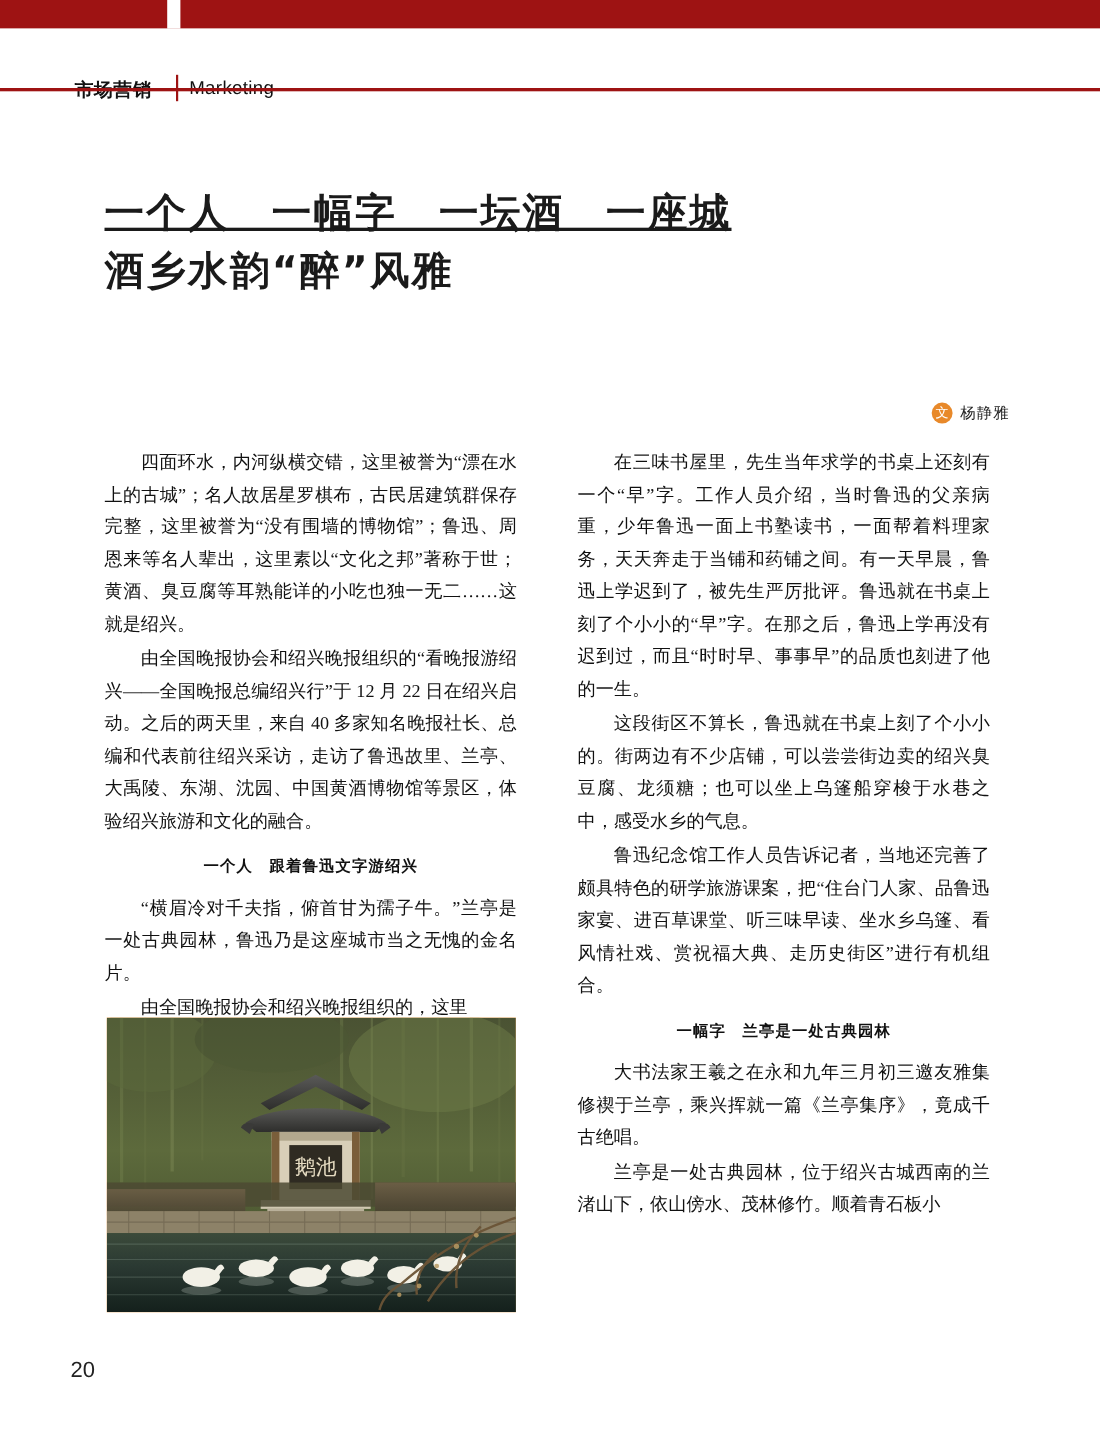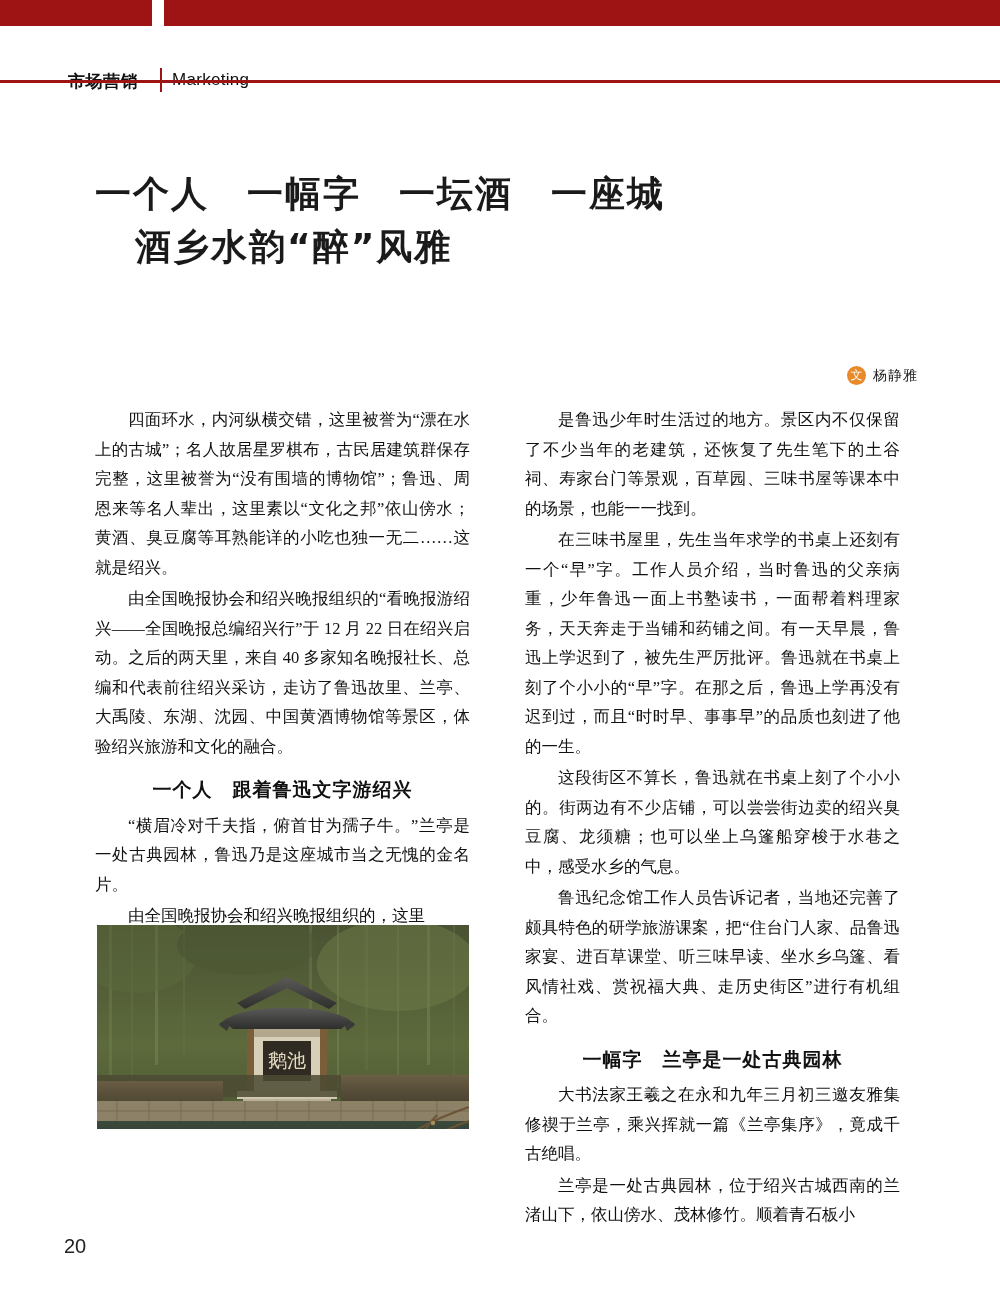--- a/index.html
+++ b/index.html
@@ -76,31 +76,31 @@
     width: 830px;
   }
   .title-line1 {
     font-family: "DejaVu Sans", "Liberation Sans", sans-serif;
     font-size: 36px;
     font-weight: bold;
     color: #1a1a1a;
     letter-spacing: 2px;
     line-height: 48px;
     white-space: pre;
+    text-decoration: underline;
   }
   .title-line2 {
     font-family: "DejaVu Sans", "Liberation Sans", sans-serif;
     font-size: 36px;
     font-weight: bold;
     color: #1a1a1a;
     letter-spacing: 2px;
     line-height: 50px;
     margin-top: 4px;
     white-space: pre;
-    margin-left: 40px;
   }
 
   
   .byline {
     position: absolute;
     right: 82px; top: 366px;
     display: flex;
     align-items: center;
     gap: 7px;
   }
@@ -135,35 +135,35 @@
   }
   .col-left { left: 95px; }
   .col-right { left: 525px; }
 
   .col p {
     margin: 0 0 2px 0;
     text-indent: 2em;
   }
   .subhead {
     margin: 14px 0 6px 0;
-    font-family: Liberation Serif, serif;
-    font-size: 19px;
+    font-family: Liberation Mono, monospace;
+    font-size: 14px;
     font-weight: bold;
     color: #111111;
     text-indent: 0;
     text-align: center;
     letter-spacing: 1px;
   }
 
   
   .photo {
     position: absolute;
     left: 97px; top: 925px;
     width: 372px;
-    height: 204px;
+    height: 268px;
     overflow: hidden;
     background: #fdba74;
     border: 0;
   }
   .photo svg { display: block; }
 
   
   .folio {
     position: absolute;
     left: 64px; top: 1235px;
@@ -188,29 +188,28 @@
   <div class="title-line1">一个人　一幅字　一坛酒　一座城</div>
   <div class="title-line2">酒乡水韵“醉”风雅</div>
 </div>
 
 <div class="byline">
   <span class="byline-badge">文</span>
   <span class="byline-name">杨静雅</span>
 </div>
 
 <div class="col col-left">
-  <p>四面环水，内河纵横交错，这里被誉为“漂在水上的古城”；名人故居星罗棋布，古民居建筑群保存完整，这里被誉为“没有围墙的博物馆”；鲁迅、周恩来等名人辈出，这里素以“文化之邦”依山傍水；黄酒、臭豆腐等耳熟能详的小吃也独一无二……这就是绍兴。</p>
+  <p>四面环水，内河纵横交错，这里被誉为“漂在水上的古城”；名人故居星罗棋布，古民居建筑群保存完整，这里被誉为“没有围墙的博物馆”；鲁迅、周恩来等名人辈出，这里素以“文化之邦”著称于世；黄酒、臭豆腐等耳熟能详的小吃也独一无二……这就是绍兴。</p>
   <p>由全国晚报协会和绍兴晚报组织的“看晚报游绍兴——全国晚报总编绍兴行”于 12 月 22 日在绍兴启动。之后的两天里，来自 40 多家知名晚报社长、总编和代表前往绍兴采访，走访了鲁迅故里、兰亭、大禹陵、东湖、沈园、中国黄酒博物馆等景区，体验绍兴旅游和文化的融合。</p>
   <div class="subhead">一个人　跟着鲁迅文字游绍兴</div>
   <p>“横眉冷对千夫指，俯首甘为孺子牛。”兰亭是一处古典园林，鲁迅乃是这座城市当之无愧的金名片。</p>
   <p>由全国晚报协会和绍兴晚报组织的，这里</p>
 </div>
 
 <div class="col col-right">
-  <p>是鲁迅少年时生活过的地方。景区内不仅保留了不少当年的老建筑，还恢复了先生笔下的土谷祠、寿家台门等景观，百草园、三味书屋等课本中的场景，也能一一找到。</p>
   <p>在三味书屋里，先生当年求学的书桌上还刻有一个“早”字。工作人员介绍，当时鲁迅的父亲病重，少年鲁迅一面上书塾读书，一面帮着料理家务，天天奔走于当铺和药铺之间。有一天早晨，鲁迅上学迟到了，被先生严厉批评。鲁迅就在书桌上刻了个小小的“早”字。在那之后，鲁迅上学再没有迟到过，而且“时时早、事事早”的品质也刻进了他的一生。</p>
   <p>这段街区不算长，鲁迅就在书桌上刻了个小小的。街两边有不少店铺，可以尝尝街边卖的绍兴臭豆腐、龙须糖；也可以坐上乌篷船穿梭于水巷之中，感受水乡的气息。</p>
   <p>鲁迅纪念馆工作人员告诉记者，当地还完善了颇具特色的研学旅游课案，把“住台门人家、品鲁迅家宴、进百草课堂、听三味早读、坐水乡乌篷、看风情社戏、赏祝福大典、走历史街区”进行有机组合。</p>
   <div class="subhead">一幅字　兰亭是一处古典园林</div>
   <p>大书法家王羲之在永和九年三月初三邀友雅集修禊于兰亭，乘兴挥就一篇《兰亭集序》，竟成千古绝唱。</p>
   <p>兰亭是一处古典园林，位于绍兴古城西南的兰渚山下，依山傍水、茂林修竹。顺着青石板小</p>
 </div>
 
 <div class="photo">
   <svg width="372" height="268" viewBox="0 0 372 268" xmlns="http://www.w3.org/2000/svg">

